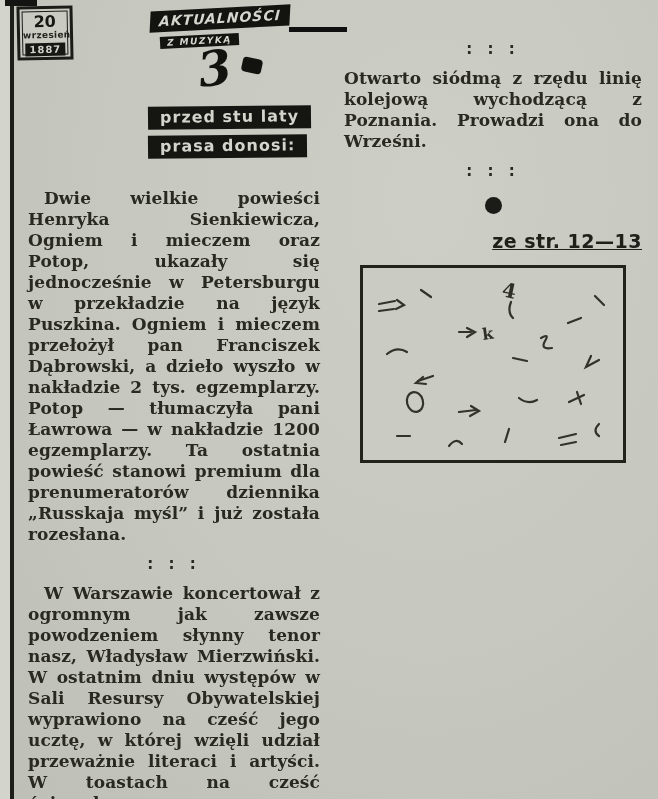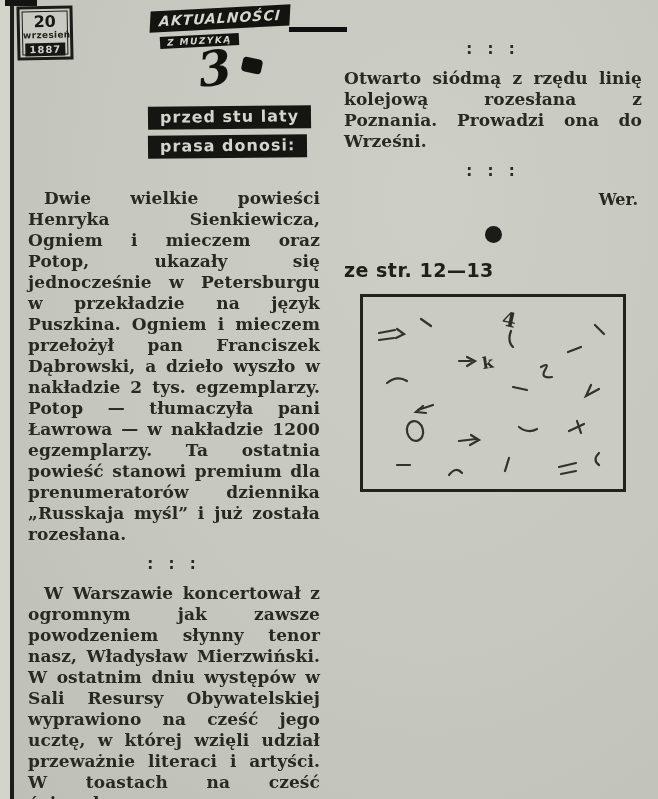--- a/index.html
+++ b/index.html
@@ -89,22 +89,22 @@
   
   .dot{
     width:17px;height:17px;border-radius:50%;background:#1b1b18;
     margin:17px auto 8px;
   }
   .puzzle-title{
     text-align:center;font-family:"DejaVu Sans", sans-serif;font-weight:bold;
     font-size:25px;letter-spacing:6px;color:#1d1d19;white-space:nowrap;
   }
   .puzzle-sub{
-    text-align:left;font-family:"DejaVu Sans", sans-serif;font-weight:bold;
-    font-size:19px;color:#20201b;margin-top:16px;letter-spacing:0.5px;
+    text-align:right;font-family:"DejaVu Sans", sans-serif;font-weight:bold;
+    font-size:19px;color:#20201b;margin-top:16px;letter-spacing:0.5px;text-decoration:underline;
   }
   .puzzle-box{
     margin:13px auto 0;width:266px;height:198px;
     border:3px solid #23231e;background:#cacbc3;box-sizing:border-box;
   }
   .puzzle-box svg{display:block;width:100%;height:100%;}
 </style>
 </head>
 <body>
 
@@ -134,23 +134,22 @@
   <div class="hdr hdr2">prasa donosi:</div>
 
   <div class="col left-col">
     <p class="body-text indent">Dwie wielkie powieści Henryka Sienkiewicza, Ogniem i mieczem oraz Potop, ukazały się jednocześnie w Petersburgu w przekładzie na język Puszkina. Ogniem i mieczem przełożył pan Franciszek Dąbrowski, a dzieło wyszło w nakładzie 2 tys. egzemplarzy. Potop — tłumaczyła pani Ławrowa — w nakładzie 1200 egzemplarzy. Ta ostatnia powieść stanowi premium dla prenumeratorów dziennika „Russkaja myśl” i już została rozesłana.</p>
     <div class="sep">: : :</div>
     <p class="body-text indent">W Warszawie koncertował z ogromnym jak zawsze powodzeniem słynny tenor nasz, Władysław Mierzwiński. W ostatnim dniu występów w Sali Resursy Obywatelskiej wyprawiono na cześć jego ucztę, w której wzięli udział przeważnie literaci i artyści. W toastach na cześć śpiewaka zwracano</p>
   </div>
 
   <div class="col right-col">
     <div class="sep">: : :</div>
-    <p class="body-text">Otwarto siódmą z rzędu linię kolejową rozesłana z Poznania. Prowadzi ona do Wrześni.</p>
+    <p class="body-text">Otwarto siódmą z rzędu linię kolejową wychodzącą z Poznania. Prowadzi ona do Wrześni.</p>
     <div class="sep">: : :</div>
-    <div class="signature">Wer.</div>
 
     <div class="dot"></div>
     <div class="puzzle-sub">ze str. 12—13</div>
 
     <div class="puzzle-box">
       <svg viewBox="0 0 260 192">
         <g stroke="#32312b" stroke-width="2.2" fill="none" stroke-linecap="round">
           <path d="M16 36 l16 -3"></path>
           <path d="M16 43 l15 -2"></path>
           <path d="M34 32 l7 5 l-8 4"></path>

